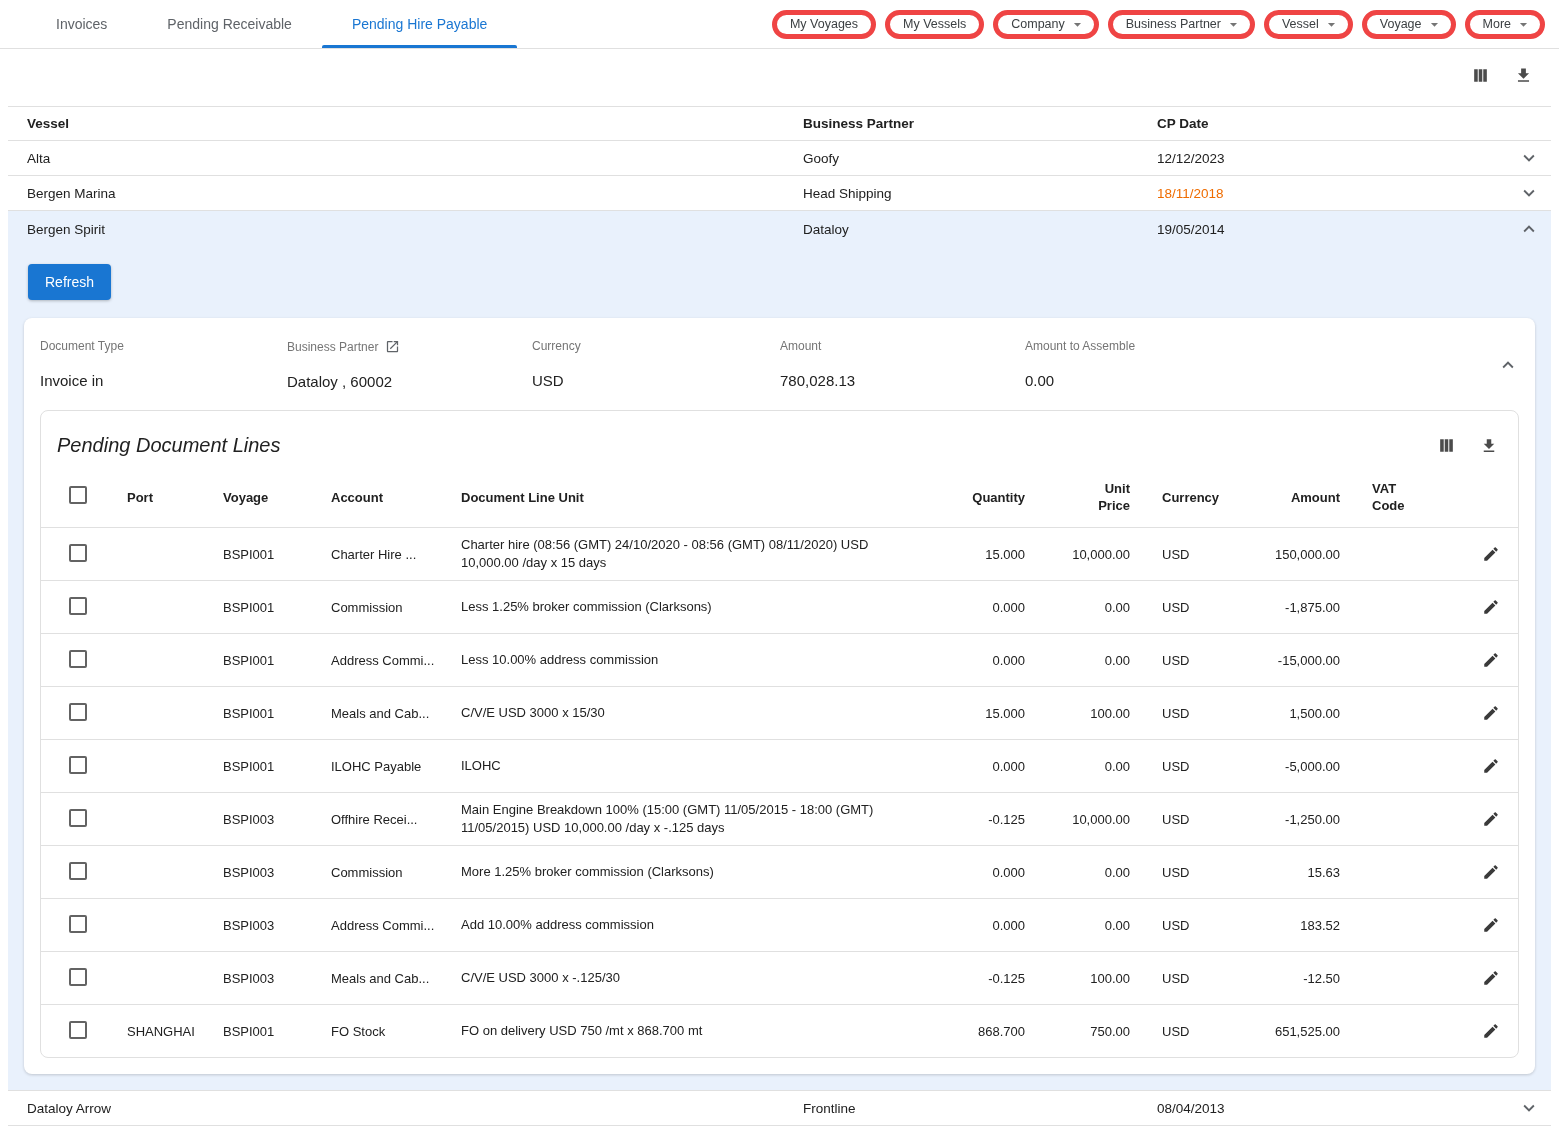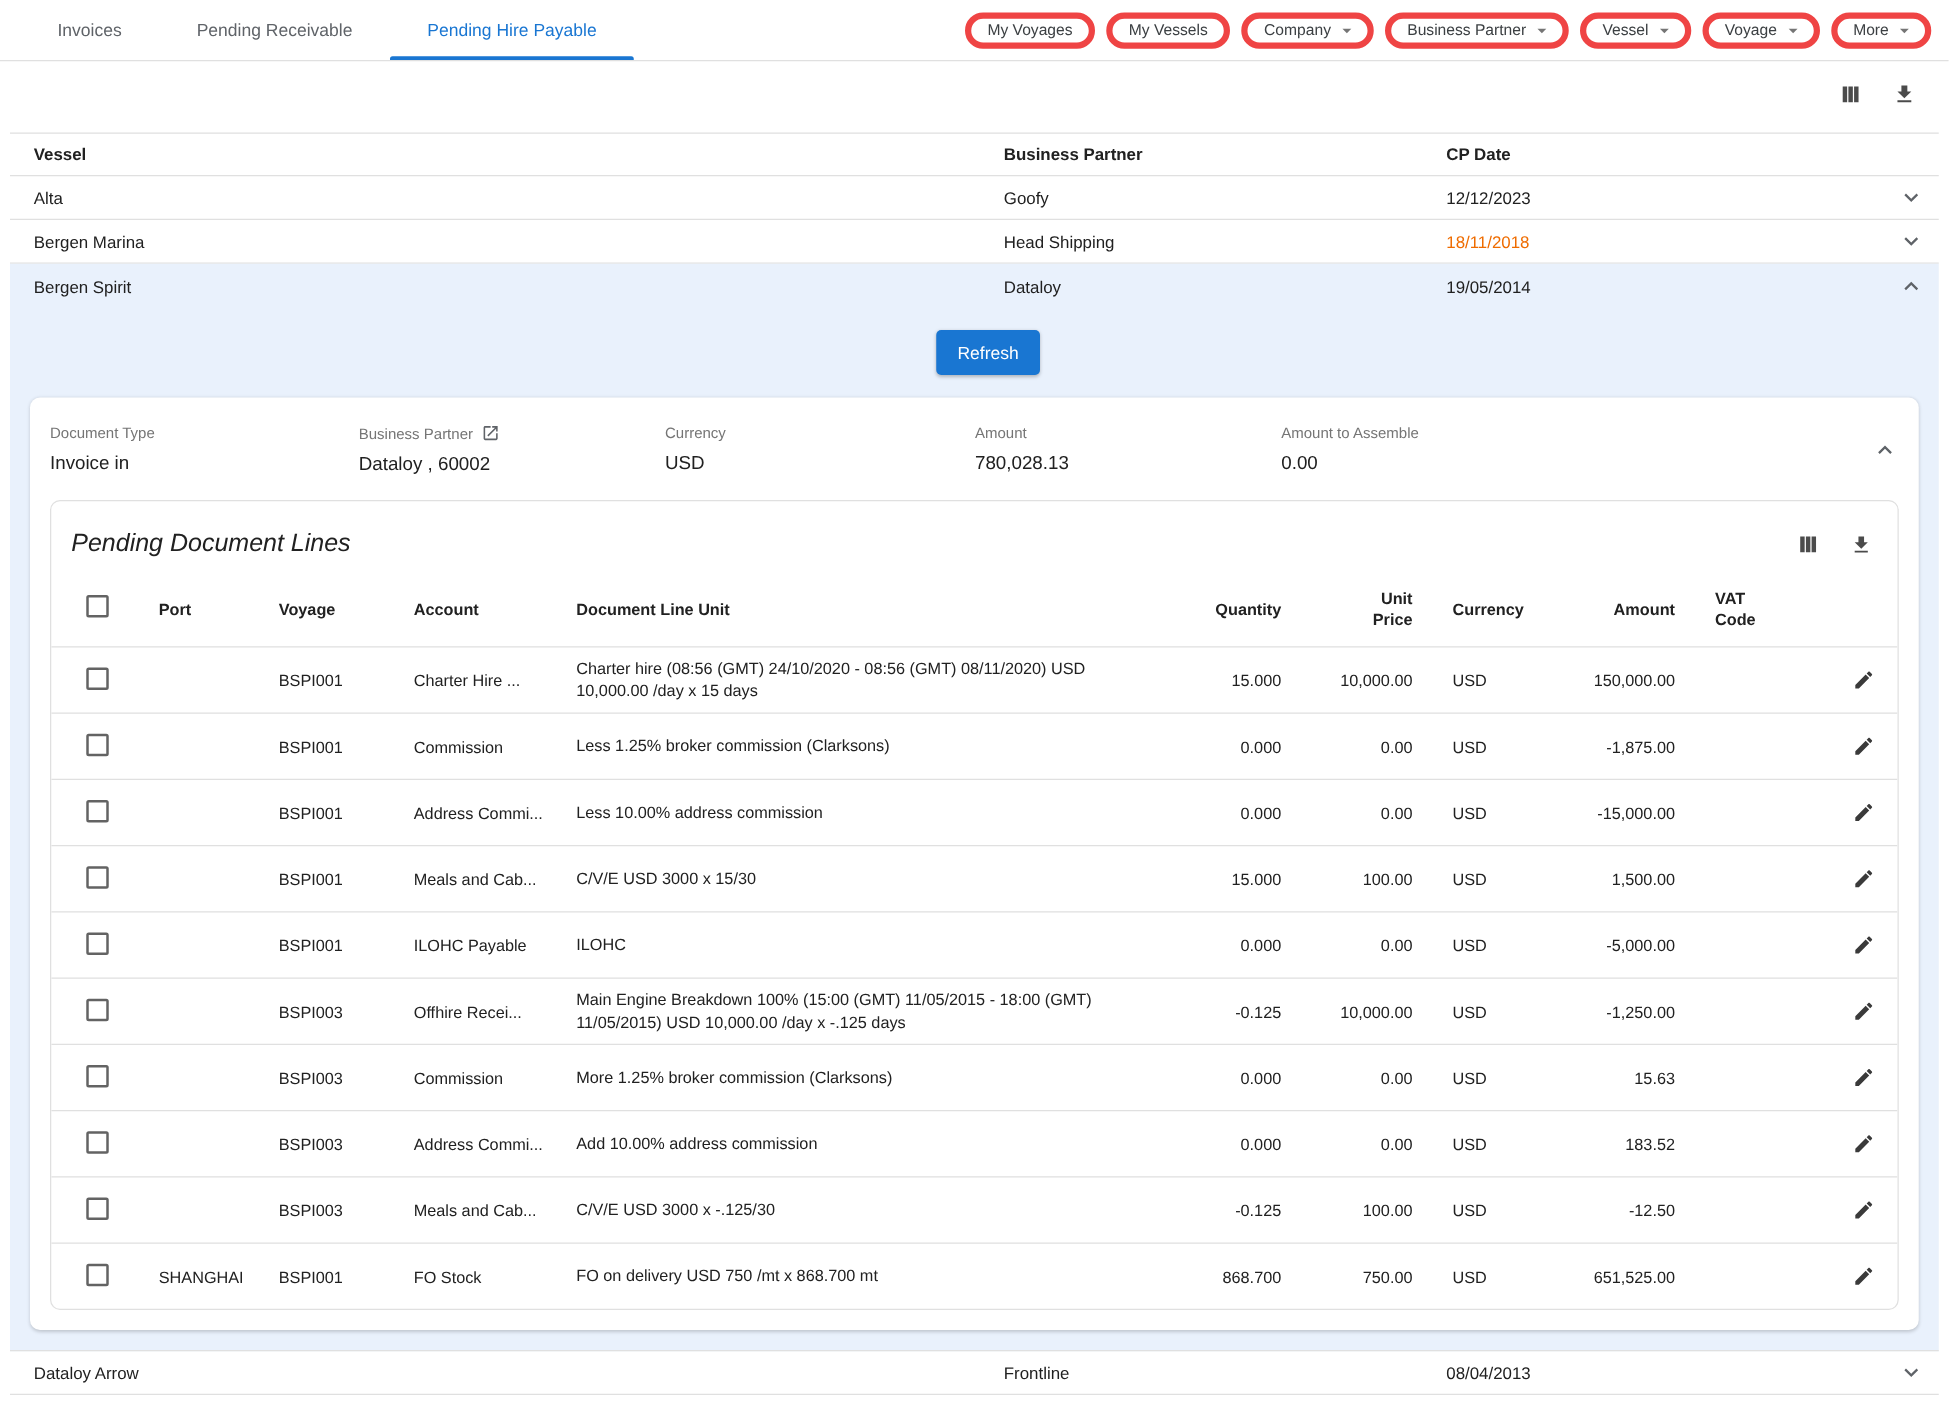--- a/index.html
+++ b/index.html
@@ -11,21 +11,21 @@
     width:1559px;
     overflow-x:hidden;
   }
   svg { display:block; }
   button { font-family:"Liberation Sans", sans-serif; }
 
   
   .topbar {
     display:flex; justify-content:space-between; align-items:center;
     height:49px; border-bottom:1px solid var(--border,#e0e0e0);
-    padding-left:16px; padding-right:14px;
+    padding-left:26px; padding-right:14px;
   }
   .tabs { display:flex; height:100%; }
   .tab {
     display:flex; align-items:center; padding:0 30px;
     color:#5f6368; font-weight:500; font-size:14px; cursor:pointer; position:relative;
     white-space:nowrap;
   }
   .tab.active { color:var(--accent,#1976d2); }
   .tab.active::after {
     content:""; position:absolute; left:0; right:0; bottom:0; height:3px;
@@ -56,36 +56,36 @@
   .vhead { height:34px; font-weight:700; font-size:13.5px; }
   .vrow { height:35px; font-size:13.5px; cursor:pointer; background:transparent; }
   .overdue { color:var(--overdue,#ef6c00); }
   .vchev { display:flex; justify-content:center; }
   .chev { width:22px; height:22px; fill:#5f6368; cursor:pointer; }
   .chev.up { transform:rotate(180deg); }
 
   
   .expanded-section { background:var(--selected-bg,#e9f1fc); border-bottom:1px solid var(--border,#e0e0e0); }
   .expanded-section .vrow { border-bottom:none; height:36px; }
-  .refresh-row { display:flex; justify-content:center; padding:17px 8px 0;margin-left:22px; }
+  .refresh-row { display:flex; justify-content:flex-start; padding:17px 20px 0; }
   .btn-refresh {
     background:var(--accent,#1976d2); color:#fff; border:none; border-radius:4px;
     height:36px; padding:0 17px; font-size:14px; font-weight:500; cursor:pointer;
     box-shadow:0 1px 3px rgba(0,0,0,.25);
   }
   .doc-card {
     background:#fff; border-radius:8px; margin:18px 16px 16px;
     box-shadow:0 1px 3px rgba(0,0,0,.18); padding-bottom:16px;
   }
   .doc-summary {
     display:grid; grid-template-columns:247px 245px 248px 245px 1fr 28px;
     padding:21px 16px 20px; align-items:start;
   }
   .fld-label { font-size:12px; color:var(--text-secondary,#757575); display:flex; align-items:center; gap:7px; }
-  .fld-value { font-size:15px; color:var(--text-primary,#212121); margin-top:9px; }
+  .fld-value { font-size:15px; color:var(--text-primary,#212121); margin-top:19px; }
   .extlink { width:15px; height:15px; fill:#5f6368; cursor:pointer; }
   .collapse-chev { justify-self:end; align-self:center; }
 
   
   .lines-card { border:1px solid var(--border,#e0e0e0); border-radius:8px; margin:0 16px; overflow:hidden; background:#fff; }
   .lines-head { display:flex; justify-content:space-between; align-items:flex-end; padding:23px 18px 10px 16px;font-style:italic; }
   .lines-title { font-size:20px; color:var(--text-primary,#212121); }
   .lines-icons { display:flex; gap:20px; align-items:center; }
   .lgrid {
     display:grid;

